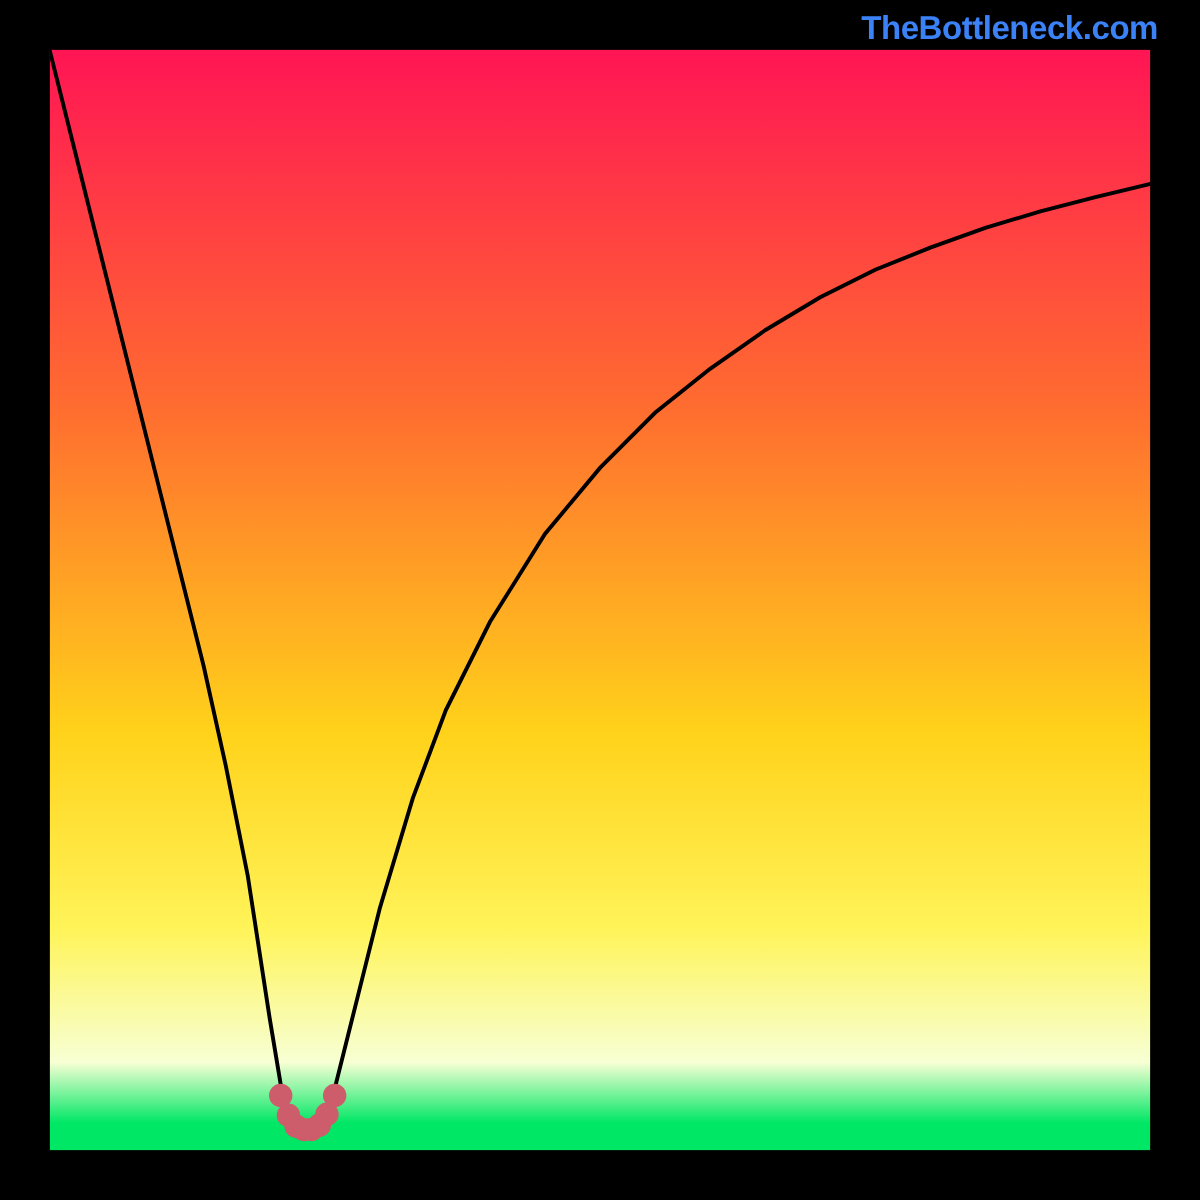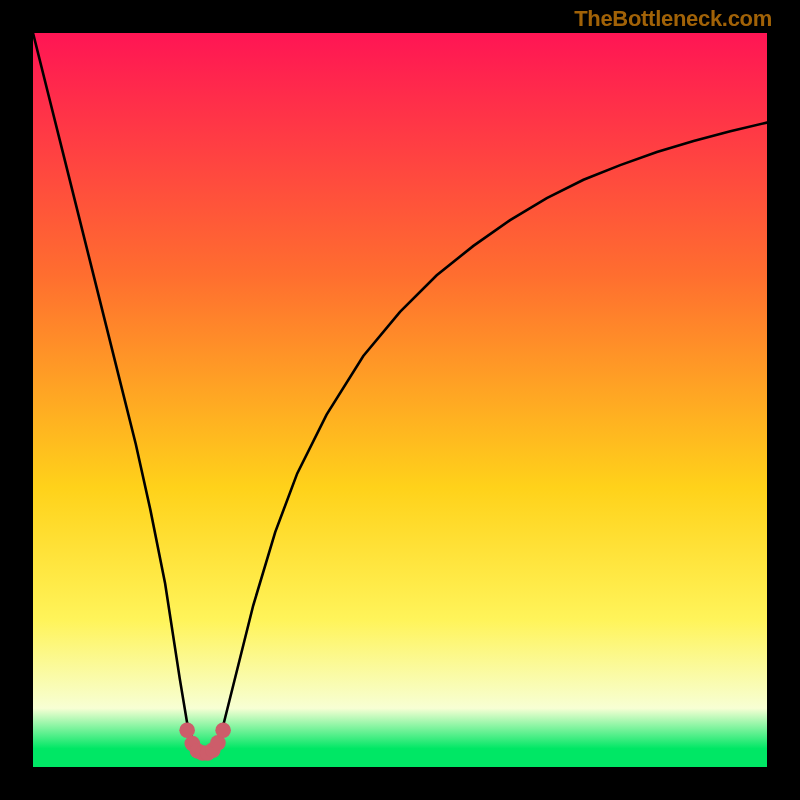--- a/index.html
+++ b/index.html
@@ -26,21 +26,21 @@
     height: 734px;
     overflow: hidden;
   }
   .watermark {
     position: absolute;
     top: 6px;
     right: 28px;
     font-family: Arial, Helvetica, sans-serif;
     font-size: 22px;
     font-weight: 600;
-    color: #a16207;
+    color: #3b82f6;
     letter-spacing: -0.3px;
   }
   svg { display: block; }
 </style>
 </head>
 <body>
 
 <div class="frame">
   <div class="plot">
     <svg width="734" height="734" viewBox="0 0 734 734">

